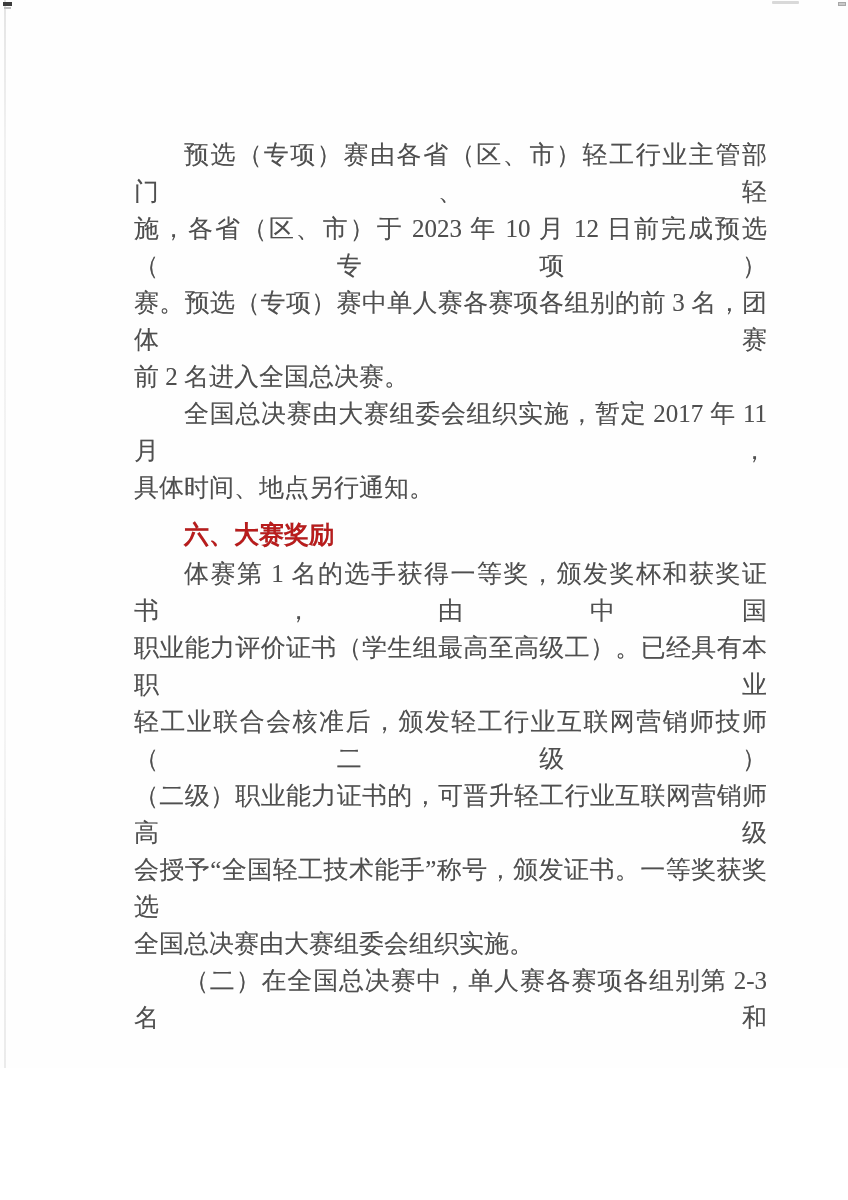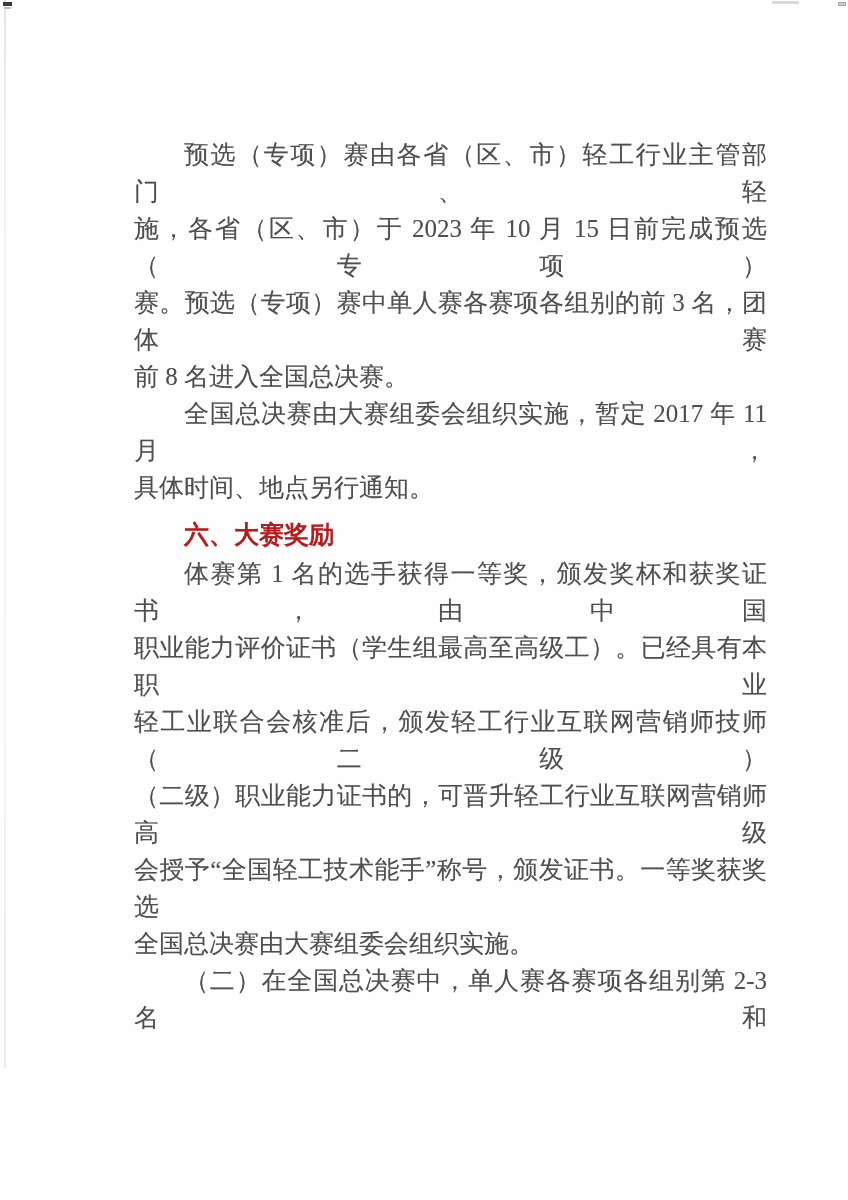--- a/index.html
+++ b/index.html
@@ -79,23 +79,23 @@
   <div class="edge-line"></div>
   <div class="mark-tl1"></div>
   <div class="mark-tl2"></div>
   <div class="mark-top-smudge"></div>
   <div class="mark-tr"></div>
   <div class="mark-dot"></div>
 
   <div class="content">
       <div class="para">
         <div class="line jfull">预选（专项）赛由各省（区、市）轻工行业主管部门、轻</div>
-        <div class="line jfull">施，各省（区、市）于 2023 年 10 月 15 日前完成预选（专项）</div>
+        <div class="line jfull">施，各省（区、市）于 2023 年 10 月 12 日前完成预选（专项）</div>
         <div class="line jfull">赛。预选（专项）赛中单人赛各赛项各组别的前 3 名，团体赛</div>
-        <div class="line jleft">前 8 名进入全国总决赛。</div>
+        <div class="line jleft">前 2 名进入全国总决赛。</div>
       </div>
       <div class="para">
         <div class="line jfull">全国总决赛由大赛组委会组织实施，暂定 2017 年 11 月，</div>
         <div class="line jleft">具体时间、地点另行通知。</div>
       </div>
       <div class="heading">六、大赛奖励</div>
       <div class="para">
         <div class="line jfull">体赛第 1 名的选手获得一等奖，颁发奖杯和获奖证书，由中国</div>
         <div class="line jfull">职业能力评价证书（学生组最高至高级工）。已经具有本职业</div>
         <div class="line jfull">轻工业联合会核准后，颁发轻工行业互联网营销师技师（二级）</div>

